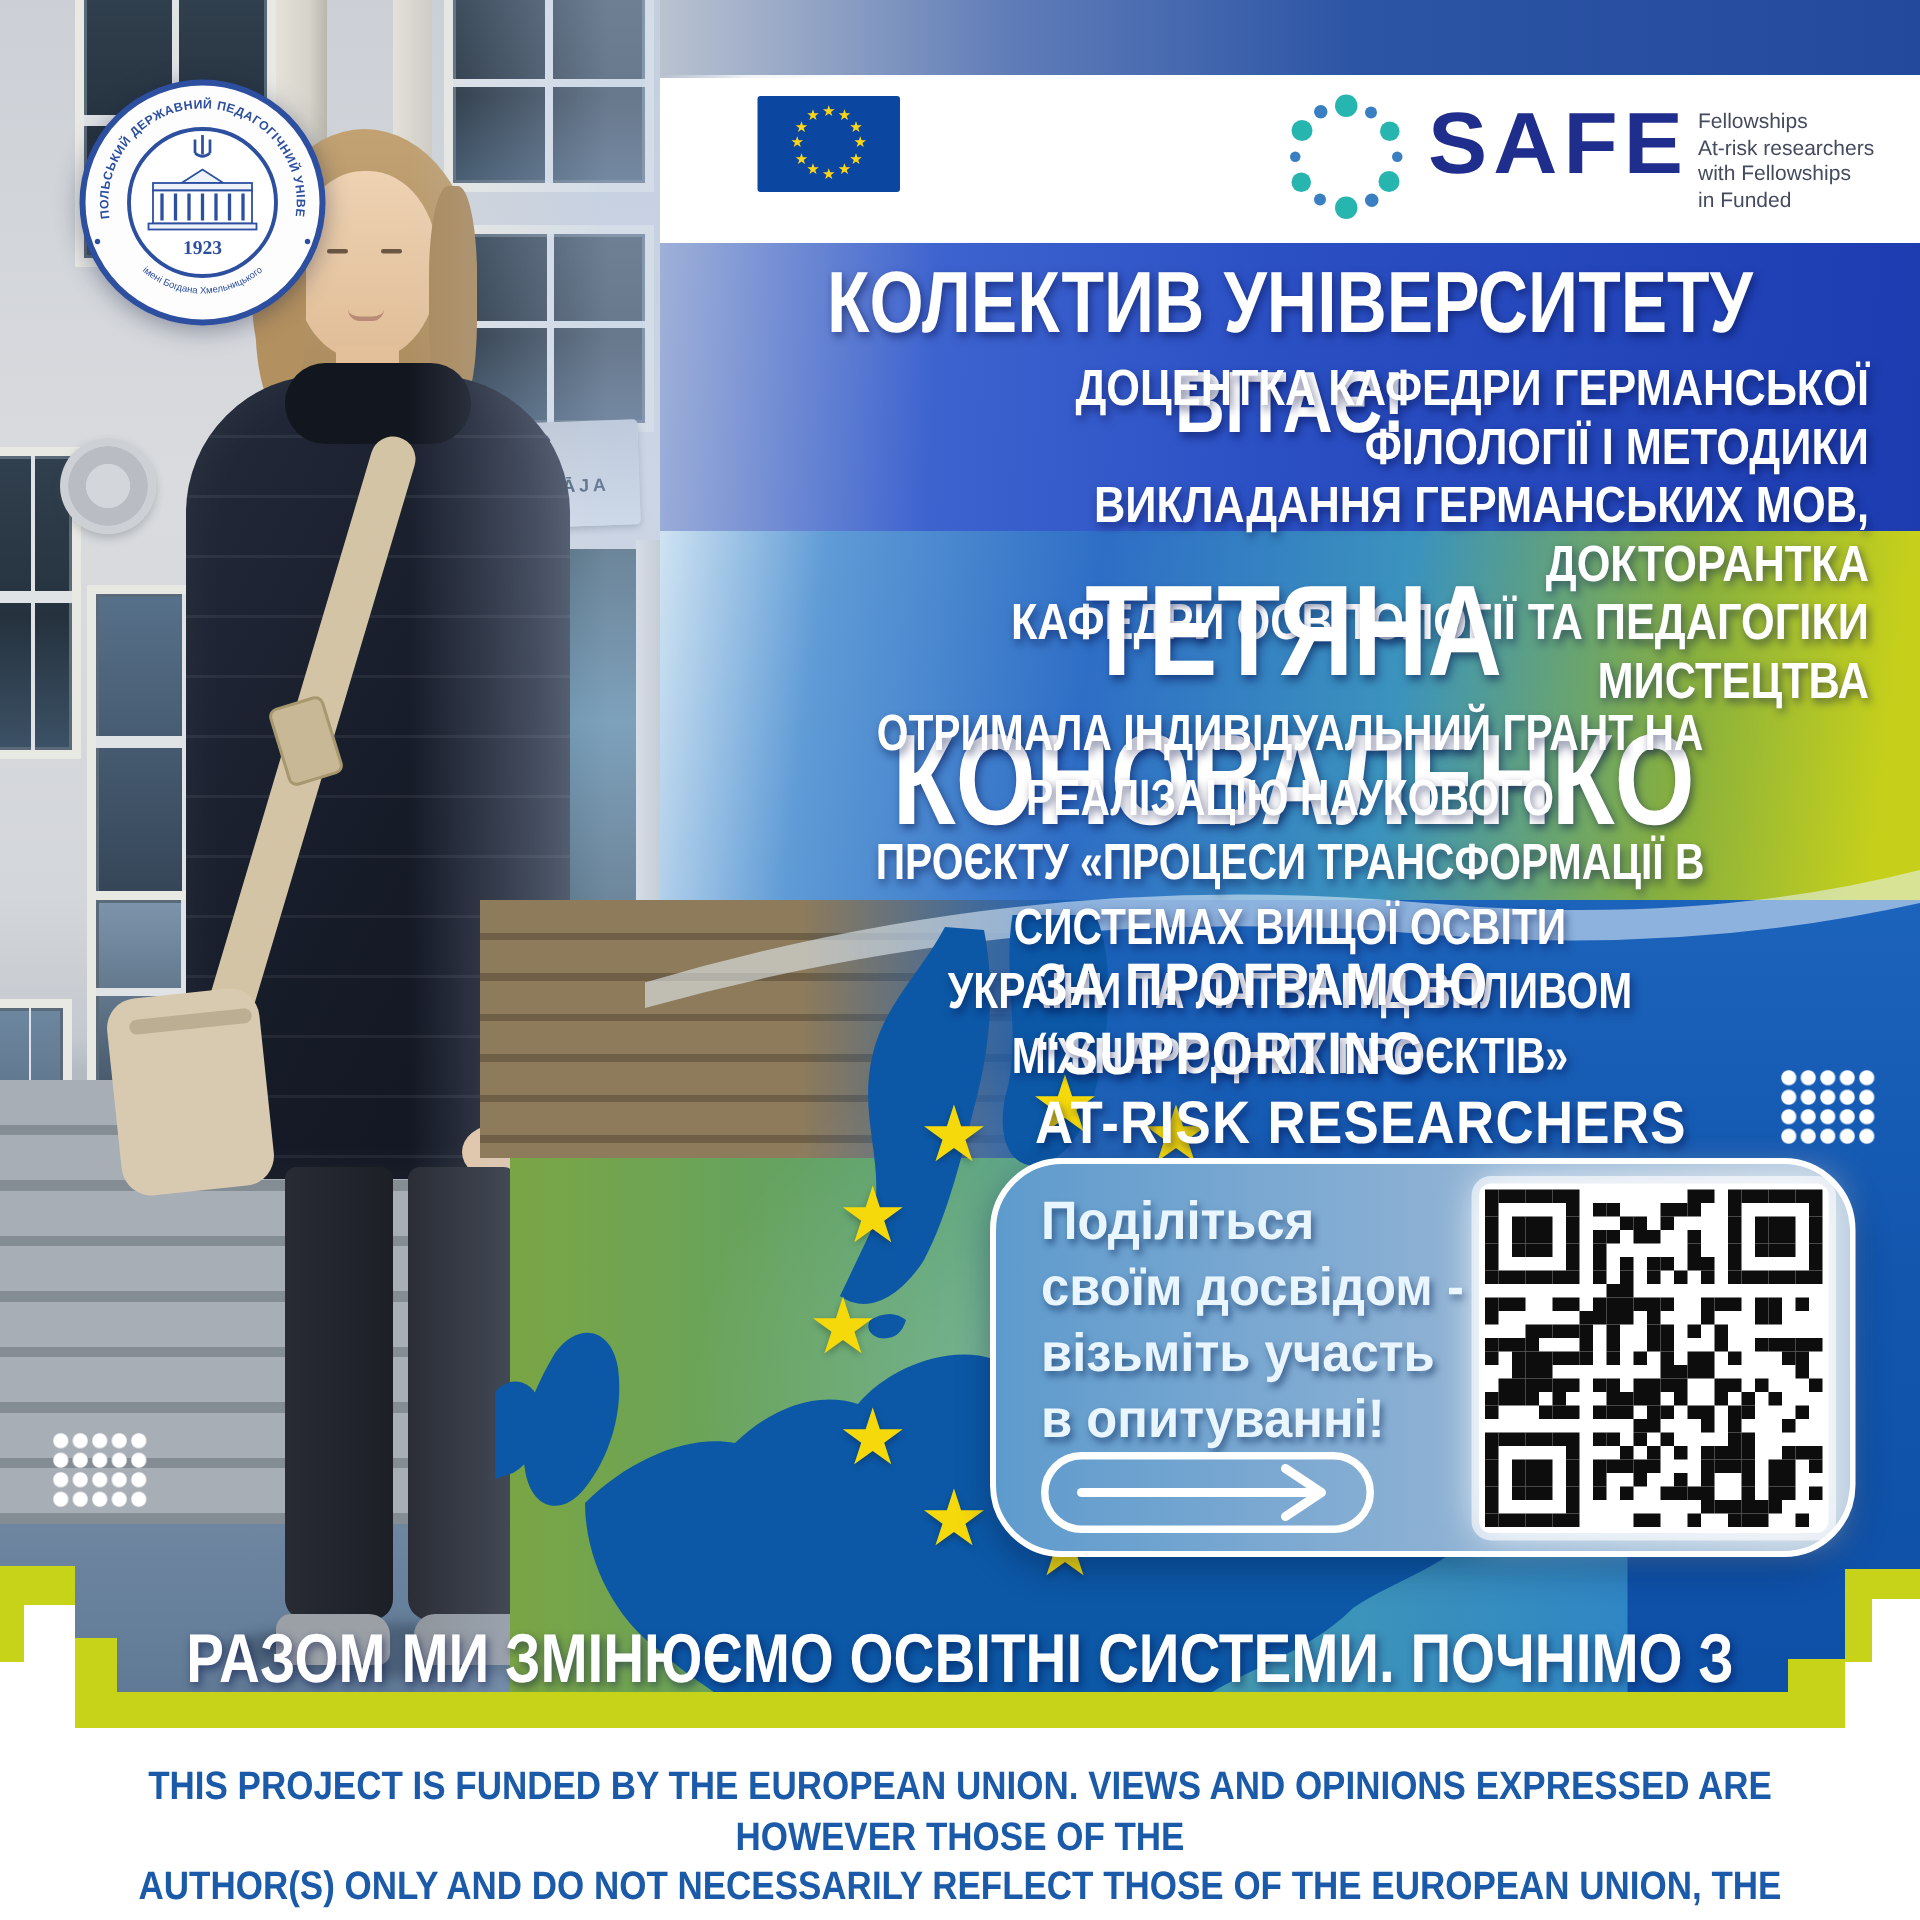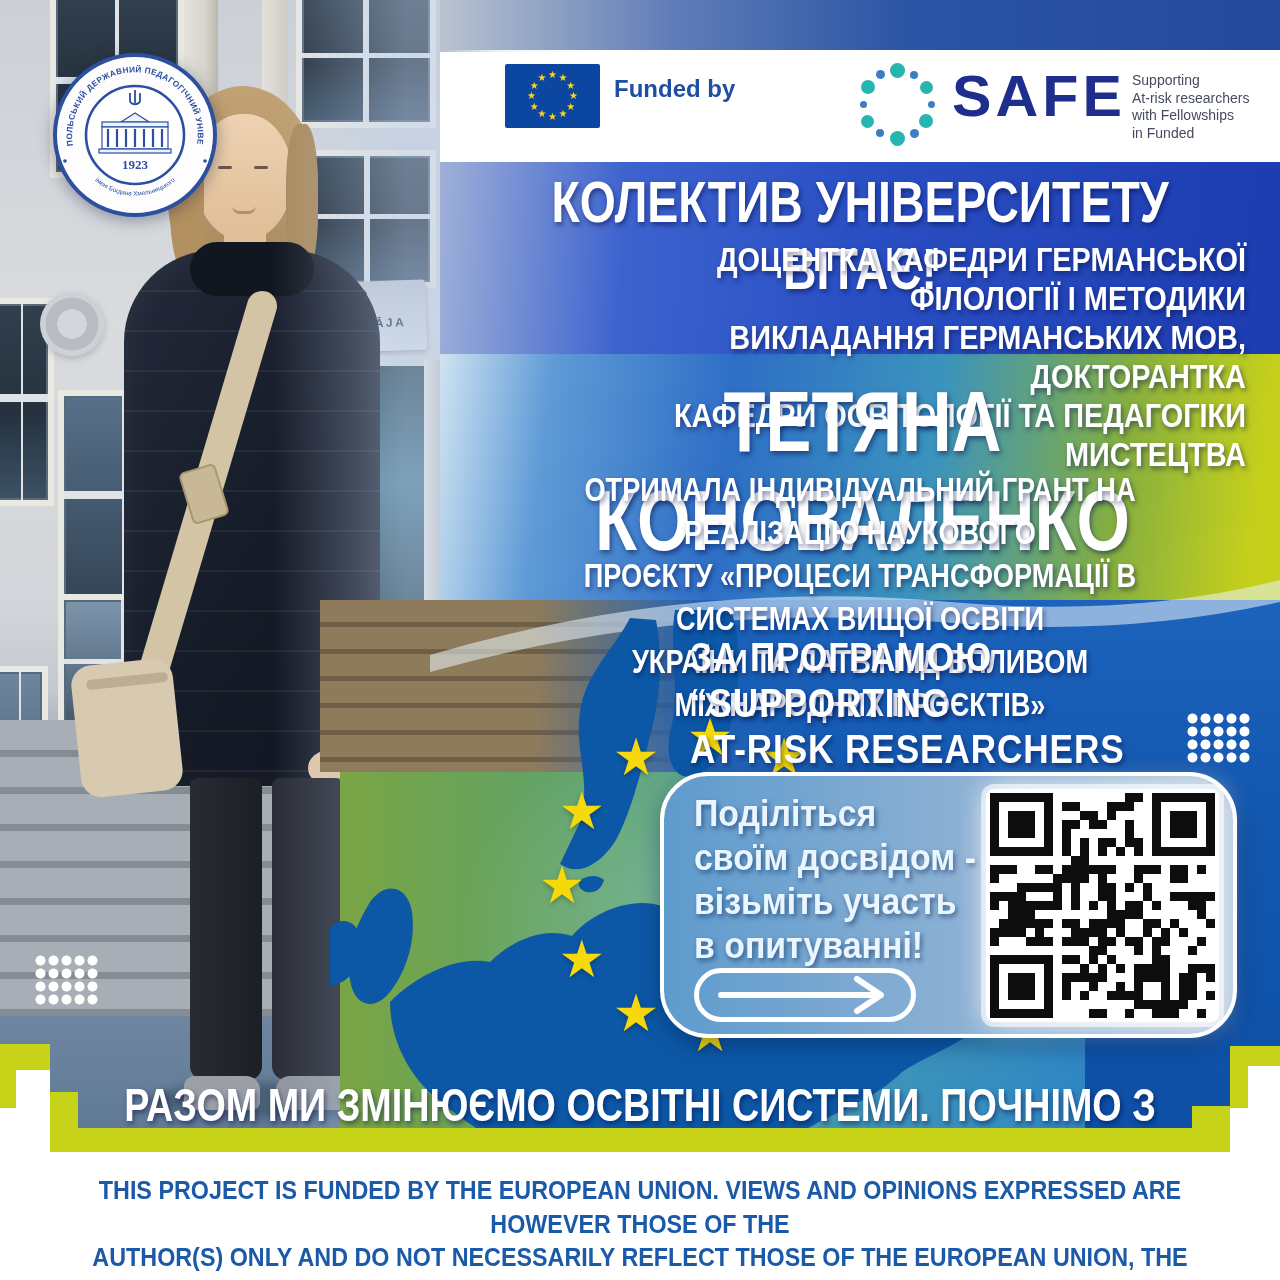--- a/index.html
+++ b/index.html
@@ -518,40 +518,39 @@
         <span class="star flat" style="left: 58px; top: 50.1865px; font-size: 10px; color: rgb(255, 214, 23);">★</span>
         <span class="star flat" style="left: 47.5px; top: 53px; font-size: 10px; color: rgb(255, 214, 23);">★</span>
         <span class="star flat" style="left: 37px; top: 50.1865px; font-size: 10px; color: rgb(255, 214, 23);">★</span>
         <span class="star flat" style="left: 29.3135px; top: 42.5px; font-size: 10px; color: rgb(255, 214, 23);">★</span>
         <span class="star flat" style="left: 26.5px; top: 32px; font-size: 10px; color: rgb(255, 214, 23);">★</span>
         <span class="star flat" style="left: 29.3135px; top: 21.5px; font-size: 10px; color: rgb(255, 214, 23);">★</span>
         <span class="star flat" style="left: 37px; top: 13.8135px; font-size: 10px; color: rgb(255, 214, 23);">★</span>
       </div>
   </div>
   <div class="abs" style="left:614px;top:74px;color:#1e4fa0;font-weight:bold;font-size:24px;line-height:29px;">
-    <div>Funded by</div>
   </div>
 
   <div class="abs" id="safeDots" style="left:855px;top:62px;width:84px;height:84px;">
       <div style="position: absolute; border-radius: 50%; width: 15px; height: 15px; left: 34.5px; top: 0.5px; background: rgb(39, 181, 176);"></div>
       <div style="position: absolute; border-radius: 50%; width: 8px; height: 8px; left: 55px; top: 8.55514px; background: rgb(58, 127, 193);"></div>
       <div style="position: absolute; border-radius: 50%; width: 13px; height: 13px; left: 64.9449px; top: 18.5px; background: rgb(39, 181, 176);"></div>
       <div style="position: absolute; border-radius: 50%; width: 7px; height: 7px; left: 72.5px; top: 38.5px; background: rgb(58, 127, 193);"></div>
       <div style="position: absolute; border-radius: 50%; width: 14px; height: 14px; left: 64.4449px; top: 52px; background: rgb(39, 181, 176);"></div>
       <div style="position: absolute; border-radius: 50%; width: 9px; height: 9px; left: 54.5px; top: 66.9449px; background: rgb(58, 127, 193);"></div>
       <div style="position: absolute; border-radius: 50%; width: 15px; height: 15px; left: 34.5px; top: 68.5px; background: rgb(39, 181, 176);"></div>
       <div style="position: absolute; border-radius: 50%; width: 8px; height: 8px; left: 21px; top: 67.4449px; background: rgb(58, 127, 193);"></div>
       <div style="position: absolute; border-radius: 50%; width: 13px; height: 13px; left: 6.05514px; top: 52.5px; background: rgb(39, 181, 176);"></div>
       <div style="position: absolute; border-radius: 50%; width: 7px; height: 7px; left: 4.5px; top: 38.5px; background: rgb(58, 127, 193);"></div>
       <div style="position: absolute; border-radius: 50%; width: 14px; height: 14px; left: 5.55514px; top: 18px; background: rgb(39, 181, 176);"></div>
       <div style="position: absolute; border-radius: 50%; width: 9px; height: 9px; left: 20.5px; top: 8.05514px; background: rgb(58, 127, 193);"></div>
     </div>
   <div class="abs" style="left:952px;top:62px;color:#1f2d8c;font-weight:bold;font-size:58px;letter-spacing:4px;transform:scaleX(1.02);transform-origin:0 50%;">SAFE</div>
   <div class="abs" style="left:1132px;top:72px;color:#454b5e;font-size:14px;line-height:17.5px;">
-    <div>Supporting</div>
+    <div>Fellowships</div>
     <div>At-risk researchers</div>
     <div>with Fellowships</div>
     <div>in Funded</div>
   </div>
 
   <div class="abs" style="left:52px;top:52px;width:166px;height:166px;filter:drop-shadow(0 3px 8px rgba(20,30,60,.4));">
     <svg width="166" height="166" viewBox="-83 -83 166 166">
       <circle r="80" fill="#fdfdfd" stroke="#2d4fa0" stroke-width="4"></circle>
       <circle r="49" fill="#ffffff" stroke="#2d4fa0" stroke-width="2.6"></circle>
       <defs>

